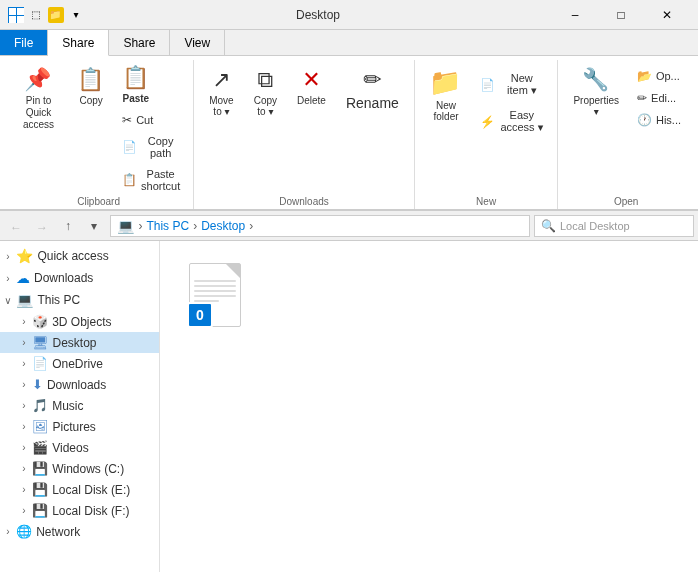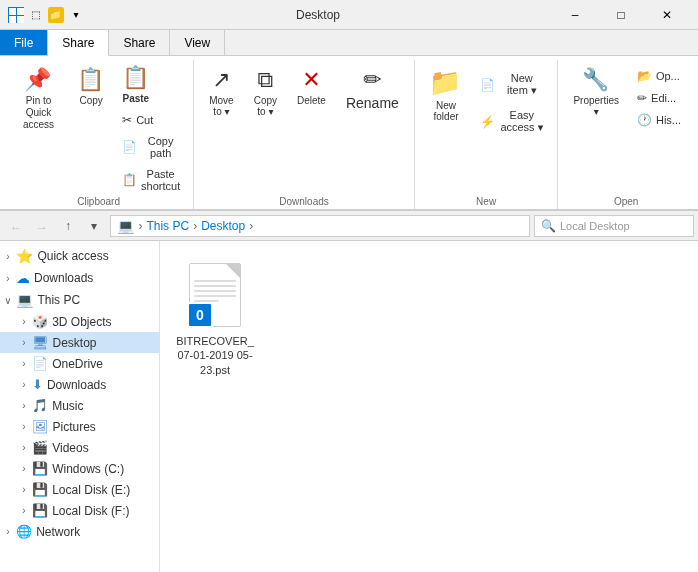--- a/index.html
+++ b/index.html
@@ -535,17 +535,16 @@
             <div class="file-page-line"></div>
             <div class="file-page-line"></div>
             <div class="file-page-line"></div>
             <div class="file-page-line" style="width:60%;"></div>
           </div>
         </div>
         <div class="file-badge">
           <span>0</span>
         </div>
       </div>
-      <div class="file-name">BITRECOVER_07-01-2019 05-23.pst</div>
     </div>
   </div>
 
 </div>
 
 </body></html>

